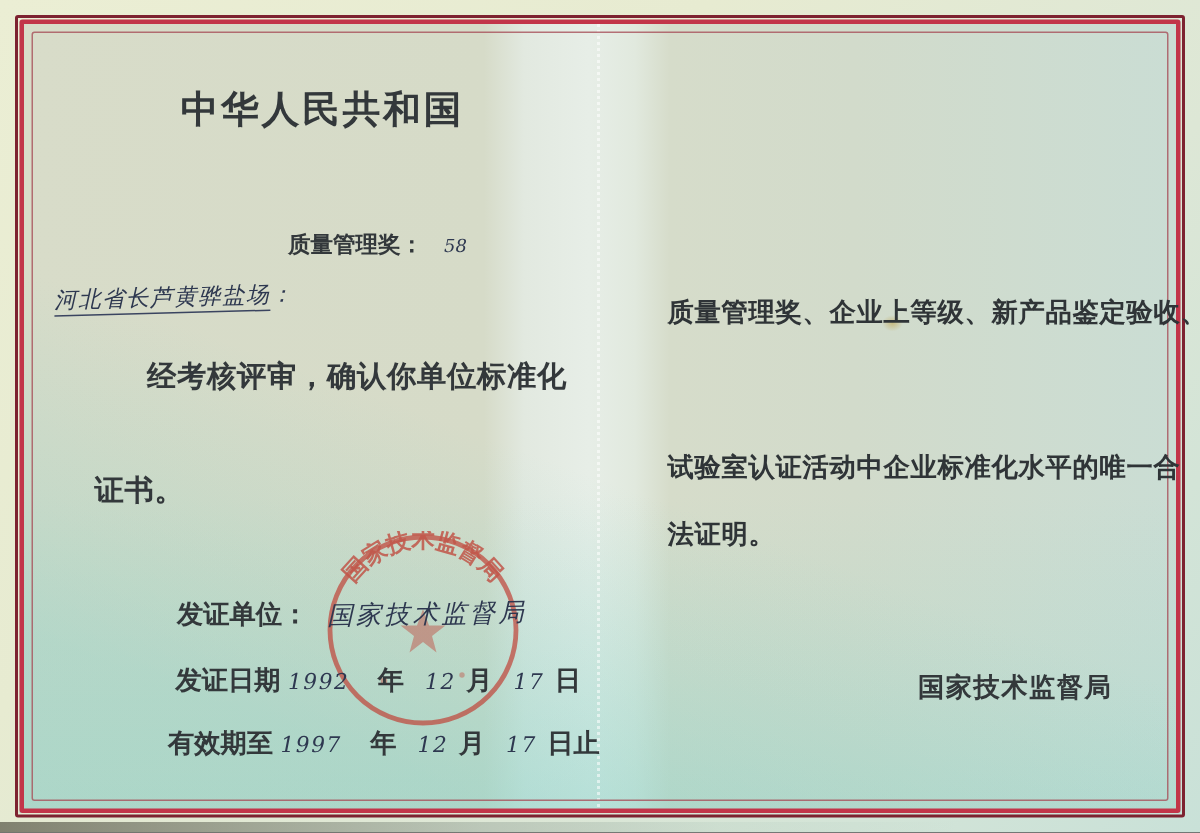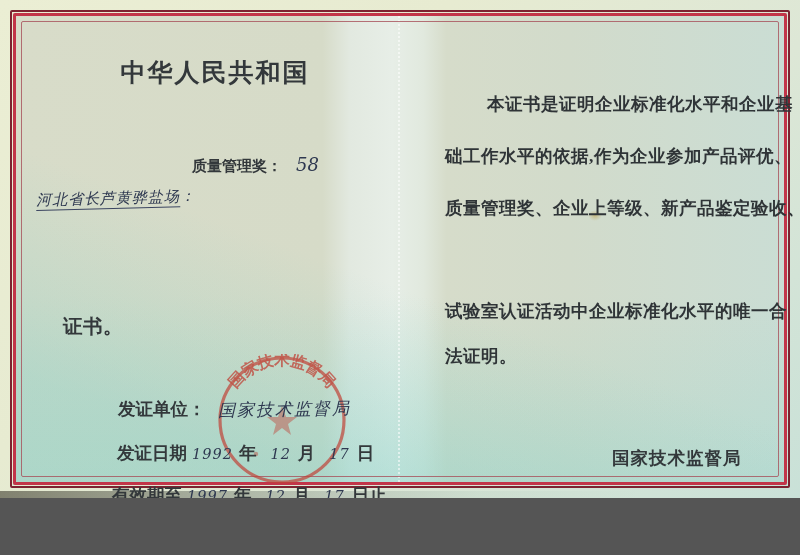--- a/index.html
+++ b/index.html
@@ -1,17 +1,17 @@
 <!DOCTYPE html>
 <html><head>
 <meta charset="utf-8">
 <style>
   html,body{margin:0;padding:0;background:#555;}
   .photo{
-    position:relative;width:800px;height:498px;overflow:hidden;
+    position:relative;width:800px;height:555px;overflow:hidden;
     background:linear-gradient(135deg,#ebeed4 0%,#e7ebd1 35%,#dde7d6 65%,#c9e1d8 100%);
     font-family:"Liberation Serif", serif;
   }
   .photo::after{
     content:"";position:absolute;left:0;right:0;bottom:0;height:7px;
     background:linear-gradient(to right,rgba(45,42,30,.55),rgba(50,70,65,.2) 40%,rgba(90,140,130,.08) 60%,transparent 80%);
     pointer-events:none;
   }
   .sheet{
     position:absolute;inset:13px;
@@ -38,35 +38,35 @@
     background:radial-gradient(ellipse,rgba(190,160,70,.55),rgba(190,160,70,0) 70%);
   }
   .print{font-weight:bold;color:#33383b;}
   .hand{
     font-family:"DejaVu Serif", serif;font-style:italic;color:#2e3850;font-weight:500;
   }
   .abs{position:absolute;white-space:nowrap;}
   .title1{left:60px;top:56px;width:310px;text-align:center;font-size:25px;letter-spacing:2px;}
   .title2{left:60px;top:99px;width:310px;text-align:center;font-size:27px;letter-spacing:1px;}
   .certno{left:192px;top:154px;font-size:15px;}
-  .certno .hand{font-size:18px;margin-left:14px;}
+  .certno .hand{font-size:12px;margin-left:14px;}
   .addressee{left:36px;top:189px;font-size:15px;transform:rotate(-1.5deg);letter-spacing:1px;}
   .addressee .name{border-bottom:1px solid #3a4460;padding-bottom:1px;}
   .bodyline{font-size:19.5px;letter-spacing:.5px;}
   .bl1{left:98px;top:237px;}
   .bl2{left:63px;top:275px;}
   .bl2 .grade{font-size:15px;margin:0 10px;vertical-align:1px;}
   .bl3{left:63px;top:313px;}
   .issuer{left:118px;top:397px;font-size:17.5px;z-index:3;text-align:right;}
   .issuer .hand{font-size:17px;margin-left:12px;letter-spacing:2px;transform:rotate(-1deg);display:inline-block;}
   .daterow{font-size:17.5px;z-index:3;}
   .d1{left:117px;top:441px;}
   .d2{left:112px;top:483px;}
   .daterow .hand{font-size:14.5px;letter-spacing:1px;}
-  .daterow .yv{margin:0 6px 0 5px;}
+  .daterow .yv{margin:0 19px 0 5px;}
   .daterow .mv{margin:0 7px 0 14px;}
   .daterow .dv{margin:16px 7px 0 14px;text-align:center;}
   .seal{position:absolute;left:216px;top:354px;width:132px;height:132px;z-index:2;opacity:.88;}
   .rline{font-size:17.5px;letter-spacing:.5px;color:#2f3437;}
   .rl0{left:487px;top:92px;}
   .rl1{left:445px;top:144px;}
   .rl2{left:445px;top:196px;}
   .rl3{left:445px;top:248px;}
   .rl4{left:445px;top:299px;}
   .rl5{left:445px;top:344px;}
@@ -89,20 +89,21 @@
   <div class="abs print title1">中华人民共和国</div>
 
   <div class="abs certno">
     <span class="print">质量管理奖：</span><span class="hand">58</span>
   </div>
 
   <div class="abs hand addressee">
     <span class="name">河北省长芦黄骅盐场</span><span>：</span>
   </div>
 
+  <div class="abs print bodyline bl1">经考核评审，确认你单位标准化</div>
   <div class="abs print bodyline bl3">证书。</div>
 
   <div class="abs issuer">
     <span class="print">发证单位：</span><span class="hand">国家技术监督局</span>
   </div>
 
   <div class="abs daterow d1">
     <span class="print">发证日期</span><span class="hand yv">1992</span><span class="print">年</span><span class="hand mv">12</span><span class="print">月</span><span class="hand dv">17</span><span class="print">日</span>
   </div>
 
@@ -114,20 +115,18 @@
     <circle cx="66" cy="66" r="62" fill="none" stroke="#c04438" stroke-width="3.2" opacity="0.8"></circle>
     <path id="sealArc" d="M 16,92 A 56,56 0 1 1 116,92" fill="none"></path>
     <text font-size="15.5" fill="#c04438" opacity="0.85" font-weight="bold" font-family="Liberation Serif, serif">
       <textPath href="#sealArc" startOffset="50%" text-anchor="middle">国家技术监督局</textPath>
     </text>
     <polygon points="66,52 70,63 81,63 72,70 75,81 66,74 57,81 60,70 51,63 62,63" fill="#c04438" opacity="0.5"></polygon>
     <circle cx="40" cy="100" r="2.2" fill="#c04438" opacity="0.5"></circle>
     <circle cx="92" cy="96" r="1.8" fill="#c04438" opacity="0.45"></circle>
   </svg>
 
-  <div class="abs print rline rl0">本证书是证明企业标准化水平和企业基</div>
-  <div class="abs print rline rl1">础工作水平的依据,作为企业参加产品评优、</div>
   <div class="abs print rline rl2">质量管理奖、企业上等级、新产品鉴定验收、</div>
   <div class="abs print rline rl4">试验室认证活动中企业标准化水平的唯一合</div>
   <div class="abs print rline rl5">法证明。</div>
   <div class="abs print rsig">国家技术监督局</div>
 
 </div>
 
 </body></html>

